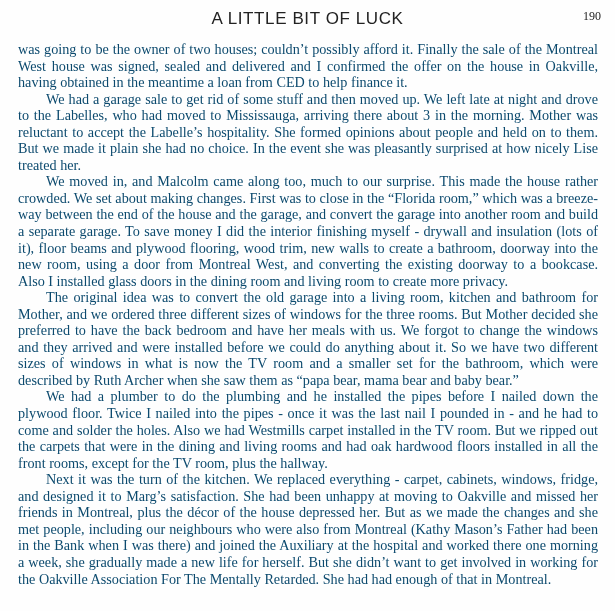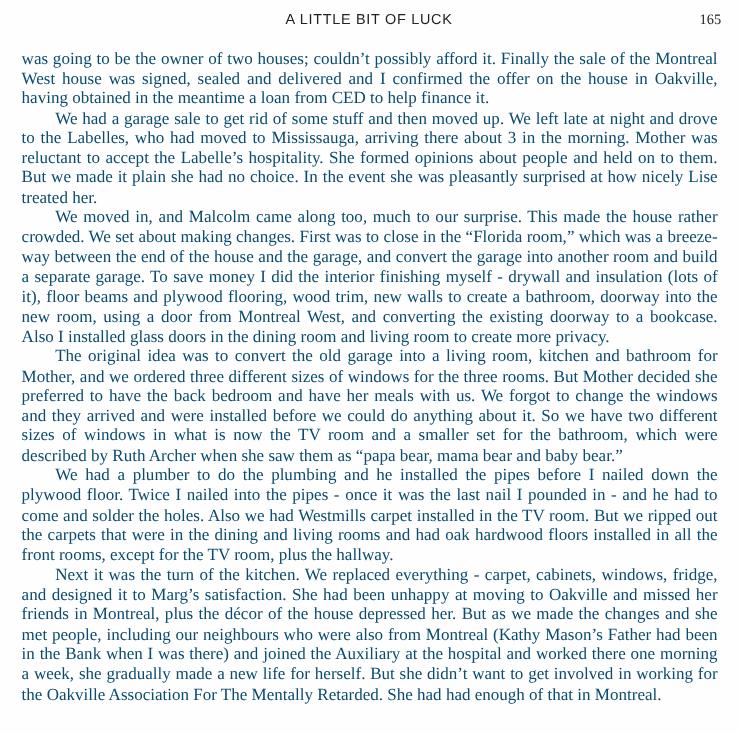--- a/index.html
+++ b/index.html
@@ -20,21 +20,21 @@
       width: 615px; height: 611px;
       background: #fefefe;
     }
     .running-head {
       position: absolute;
       top: 9px;
       left: 0;
       width: 615px;
       text-align: center;
       font-family: "Liberation Sans", "DejaVu Sans", sans-serif;
-      font-size: 12px;
+      font-size: 17px;
       letter-spacing: 0.6px;
       color: #222;
     }
     .page-number {
       position: absolute;
       top: 9px;
       left: 583px;
       font-family: "Liberation Serif", "DejaVu Serif", serif;
       font-size: 12px;
       color: #222;
@@ -57,21 +57,21 @@
     }
     .body-text p.continued {
       text-indent: 0;
     }
   </style>
 </head>
 <body>
 
 <div class="page">
   <div class="running-head">A LITTLE BIT OF LUCK</div>
-  <div class="page-number">165</div>
+  <div class="page-number">190</div>
 
   <div class="body-text">
     <p class="continued">was going to be the owner of two houses; couldn’t possibly afford it. Finally the sale of the Montreal West house was signed, sealed and delivered and I confirmed the offer on the house in Oakville, having obtained in the meantime a loan from CED to help finance it.</p>
     <p>We had a garage sale to get rid of some stuff and then moved up. We left late at night and drove to the Labelles, who had moved to Mississauga, arriving there about 3 in the morning. Mother was reluc­tant to accept the Labelle’s hospitality. She formed opinions about people and held on to them. But we made it plain she had no choice. In the event she was pleasantly surprised at how nicely Lise treated her.</p>
     <p>We moved in, and Malcolm came along too, much to our surprise. This made the house rather crowded. We set about making changes. First was to close in the “Florida room,” which was a breeze­way between the end of the house and the garage, and convert the garage into another room and build a separate garage. To save money I did the interior finishing myself - drywall and insulation (lots of it), floor beams and plywood flooring, wood trim, new walls to create a bathroom, doorway into the new room, using a door from Montreal West, and converting the existing doorway to a bookcase. Also I installed glass doors in the dining room and living room to create more privacy.</p>
     <p>The original idea was to convert the old garage into a living room, kitchen and bathroom for Mother, and we ordered three different sizes of windows for the three rooms. But Mother decided she preferred to have the back bedroom and have her meals with us. We forgot to change the windows and they arrived and were installed before we could do anything about it. So we have two different sizes of windows in what is now the TV room and a smaller set for the bathroom, which were described by Ruth Archer when she saw them as “papa bear, mama bear and baby bear.”</p>
     <p>We had a plumber to do the plumbing and he installed the pipes before I nailed down the plywood floor. Twice I nailed into the pipes - once it was the last nail I pounded in - and he had to come and solder the holes. Also we had Westmills carpet installed in the TV room. But we ripped out the carpets that were in the dining and living rooms and had oak hardwood floors installed in all the front rooms, except for the TV room, plus the hallway.</p>
     <p>Next it was the turn of the kitchen. We replaced everything - carpet, cabinets, windows, fridge, and designed it to Marg’s satisfaction. She had been unhappy at moving to Oakville and missed her friends in Montreal, plus the décor of the house depressed her. But as we made the changes and she met people, including our neighbours who were also from Montreal (Kathy Mason’s Father had been in the Bank when I was there) and joined the Auxiliary at the hospital and worked there one morning a week, she gradually made a new life for herself. But she didn’t want to get involved in working for the Oakville Association For The Mentally Retarded. She had had enough of that in Montreal.</p>
   </div>
 </div>

